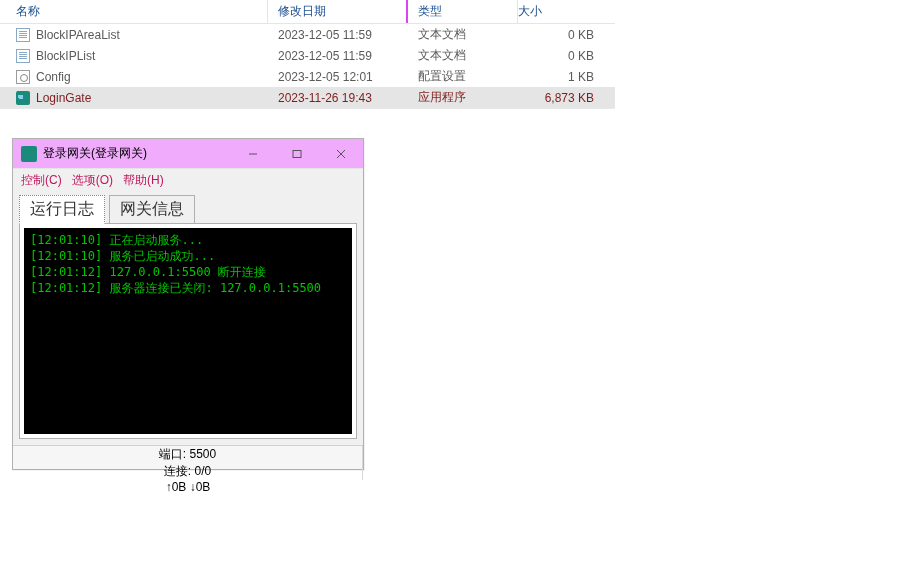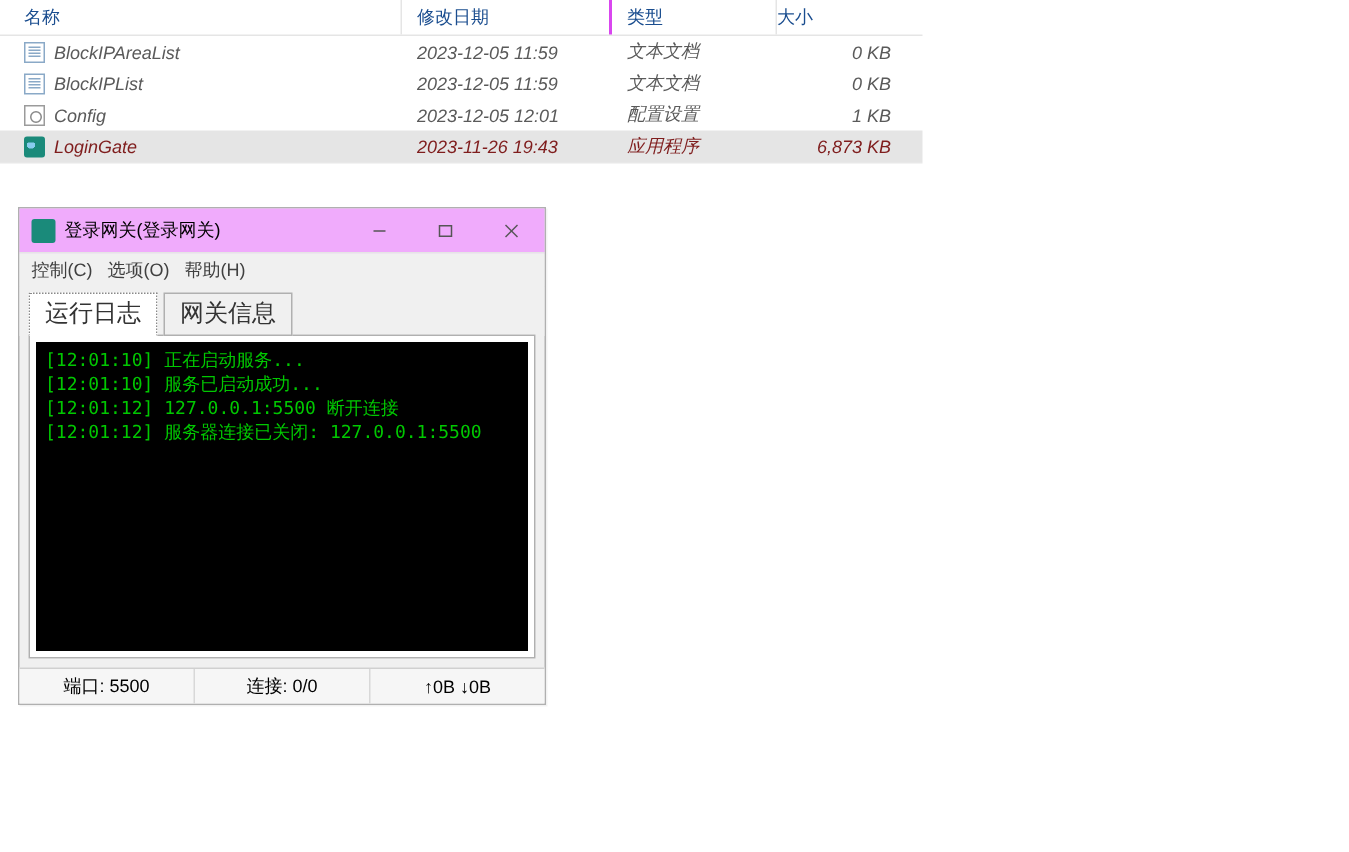--- a/index.html
+++ b/index.html
@@ -28,21 +28,20 @@
   .col-name   { width: 268px; padding-left: 16px; border-right: 1px solid #e5e5e5; height: 100%; display:flex; align-items:center; }
   .col-date   { width: 140px; padding-left: 10px; border-right: 2px solid #d946ef; height: 100%; display:flex; align-items:center; }
   .col-type   { width: 110px; padding-left: 10px; border-right: 1px solid #e5e5e5; height: 100%; display:flex; align-items:center; }
   .col-size   { width: 90px;  padding-right: 14px; text-align:right; height: 100%; display:flex; align-items:center; justify-content:flex-start; }
   .explorer .row .col-size { justify-content:flex-end; }
   .explorer-body .row {
     display: flex;
     height: 21px;
     align-items: center;
     color: #5a5a5a;
-    font-style: italic;
   }
   .explorer-body .row.selected {
     background: #e5e5e5;
     color: #7f1d1d;
   }
   .row .col-name { border: none; display:flex; align-items:center; gap:6px; }
   .row .col-date, .row .col-type, .row .col-size { border: none; }
   .file-icon {
     width: 14px; height: 14px; display:inline-block; position:relative;
   }
@@ -105,21 +104,21 @@
   .win-btn svg { stroke: currentColor; }
 
   .menubar {
     height: 22px;
     display: flex;
     align-items: center;
     gap: 10px;
     padding: 0 8px;
     background: #f0f0f0;
     font-size: 12px;
-    color: #404040;
+    color: #be185d;
   }
 
   .tabs {
     display: flex;
     gap: 4px;
     padding: 4px 6px 0 6px;
     background: #f0f0f0;
   }
   .tab {
     padding: 3px 10px;
@@ -152,20 +151,21 @@
     line-height: 16px;
     overflow: hidden;
   }
   .console-line { white-space: pre; }
 
   .statusbar {
     display: flex;
     height: 24px;
     border-top: 1px solid #d0d0d0;
     background: #f6f6f6;
+    flex-direction: column;
   }
   .status-cell {
     flex: 1;
     display: flex;
     align-items: center;
     justify-content: center;
     border-right: 1px solid #d8d8d8;
     font-size: 12px;
     color: #000;
   }

